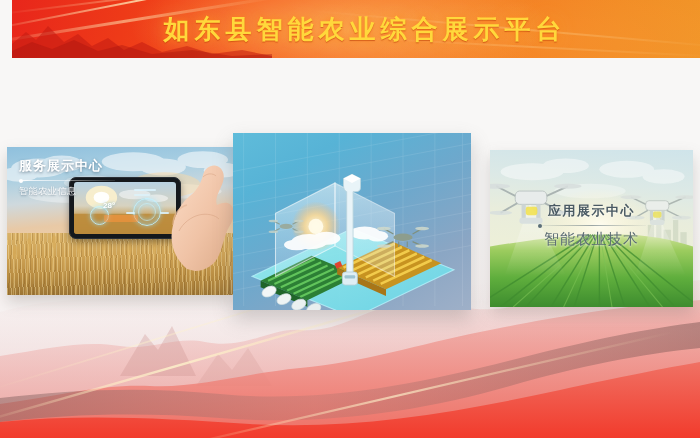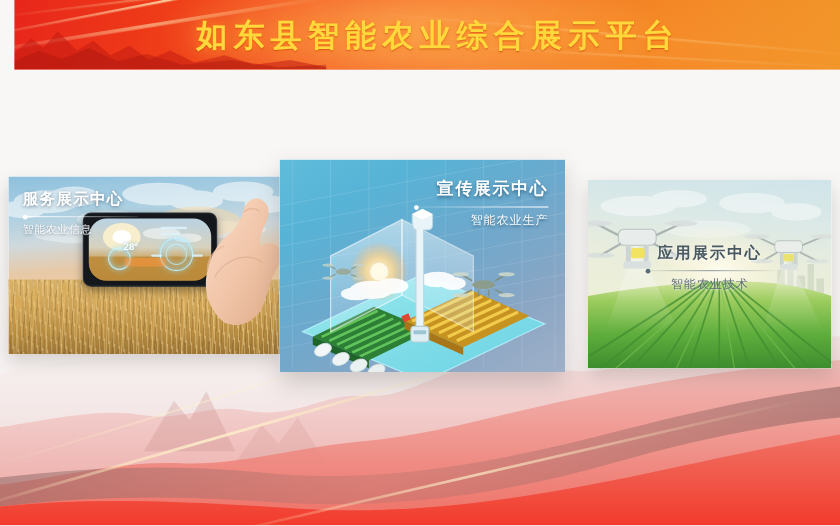--- a/index.html
+++ b/index.html
@@ -66,21 +66,21 @@
   #p1clouds{ position:absolute; left:0; top:0; right:0; height:64%; }
   #p1field{ position:absolute; left:0; right:0; bottom:0; height:42%;
             background:linear-gradient(180deg,#d9b268 0%,#cfa355 35%,#b98d42 70%,#9c7535 100%); }
   .wheat-tex{ position:absolute; inset:0;
     background-image:repeating-linear-gradient(86deg, rgba(255,235,180,.40) 0 1px, rgba(255,235,180,0) 1px 4px),
                      repeating-linear-gradient(94deg, rgba(110,75,25,.22) 0 1px, rgba(110,75,25,0) 1px 5px);
   }
   #p1phone{ position:absolute; left:62px; top:30px; width:112px; height:62px;
             border-radius:7px; background:#14181c; border:1px solid #2a2f35;
             box-shadow:0 3px 7px rgba(0,0,0,.35); overflow:hidden; }
-  #p1screen{ position:absolute; left:4px; top:4px; right:4px; bottom:4px; border-radius:15px; overflow:hidden;
+  #p1screen{ position:absolute; left:4px; top:4px; right:4px; bottom:4px; border-radius:3px; overflow:hidden;
              background:linear-gradient(180deg,#b9d2e2 0%,#d7d2bf 46%,#c79a4e 70%,#a87c34 100%); }
   .hud-ring{ position:absolute; border:1.5px solid rgba(190,240,255,.92); border-radius:50%;
              box-shadow:0 0 5px rgba(150,225,255,.8) inset, 0 0 5px rgba(150,225,255,.6); }
   .hud-bar{ position:absolute; height:2px; background:rgba(220,245,255,.85); border-radius:1px; }
   #p1hand{ position:absolute; right:-4px; top:14px; width:82px; height:110px; }
 
   
   #panel2{ left:233px; top:133px; width:238px; height:177px; padding:7px;
            box-shadow:0 9px 18px rgba(110,105,105,.30); }
   #p2bg{ position:absolute; inset:0;
@@ -392,27 +392,20 @@
             <path d="M151,93 L142,88 M169,93 L178,88 M151,100 L142,104 M169,100 L178,104" stroke="#7f8f7c" stroke-width="1.2"></path>
             <ellipse cx="142" cy="88" rx="6.5" ry="1.6" fill="#cfd9cc" opacity=".9"></ellipse>
             <ellipse cx="178" cy="88" rx="6.5" ry="1.6" fill="#cfd9cc" opacity=".9"></ellipse>
             <ellipse cx="142" cy="104" rx="6.5" ry="1.6" fill="#cfd9cc" opacity=".9"></ellipse>
             <ellipse cx="178" cy="104" rx="6.5" ry="1.6" fill="#cfd9cc" opacity=".9"></ellipse>
             <path d="M156,100 L156,105 M164,100 L164,105" stroke="#7f8f7c" stroke-width="1"></path>
           </g>
         </svg>
       </div>
 
-      <div class="ptext" style="right:14px; top:16px; text-align:right;">
-        <div class="ptitle" style="font-size:14px; color:#ffffff; letter-spacing:1.5px; text-shadow:0 1px 3px rgba(20,60,90,.6);">宣传展示中心</div>
-        <div class="prule" style="width:112px; margin-left:auto; background:linear-gradient(270deg,rgba(255,255,255,.9),rgba(255,255,255,.08));">
-          <span class="dot" style="left:0; background:#ffffff;"></span>
-        </div>
-        <div class="psub" style="font-size:10px; color:rgba(255,255,255,.97); letter-spacing:.8px; text-shadow:0 1px 2px rgba(20,60,90,.55);">智能农业生产</div>
-      </div>
     </div>
   </div>
 
   <div class="panel" id="panel3">
     <div class="inner">
       <div class="shot">
         <div id="p3sky" class="noclick"></div>
         <svg class="noclick" viewBox="0 0 193 130" preserveAspectRatio="none" style="position:absolute;inset:0;width:100%;height:100%">
           <defs>
             <linearGradient id="fieldG" x1="0" y1="0" x2="0" y2="1">
@@ -497,18 +490,18 @@
             <rect x="155" y="51" width="8" height="5" rx="1.5" fill="#eadf52" opacity=".8"></rect>
           </g>
         </svg>
       </div>
 
       <div class="ptext" style="left:0; right:0; top:52px; text-align:center;">
         <div class="ptitle" style="font-size:13px; color:#4a5a63; letter-spacing:1.5px; text-shadow:0 1px 2px rgba(255,255,255,.7);">应用展示中心</div>
         <div class="prule" style="width:108px; margin:5px auto 4px; background:linear-gradient(90deg,rgba(90,110,120,.05),rgba(90,110,120,.6),rgba(90,110,120,.05));">
           <span class="dot" style="left:0; background:#5a6e78;"></span>
         </div>
-        <div class="psub" style="font-size:10px; color:#5b6c74; letter-spacing:.8px; text-shadow:0 1px 2px rgba(255,255,255,.65);">智能农业技术</div>
+        <div class="psub" style="font-size:15px; color:#5b6c74; letter-spacing:.8px; text-shadow:0 1px 2px rgba(255,255,255,.65);">智能农业技术</div>
       </div>
     </div>
   </div>
 
 </div>
 
 </body></html>

